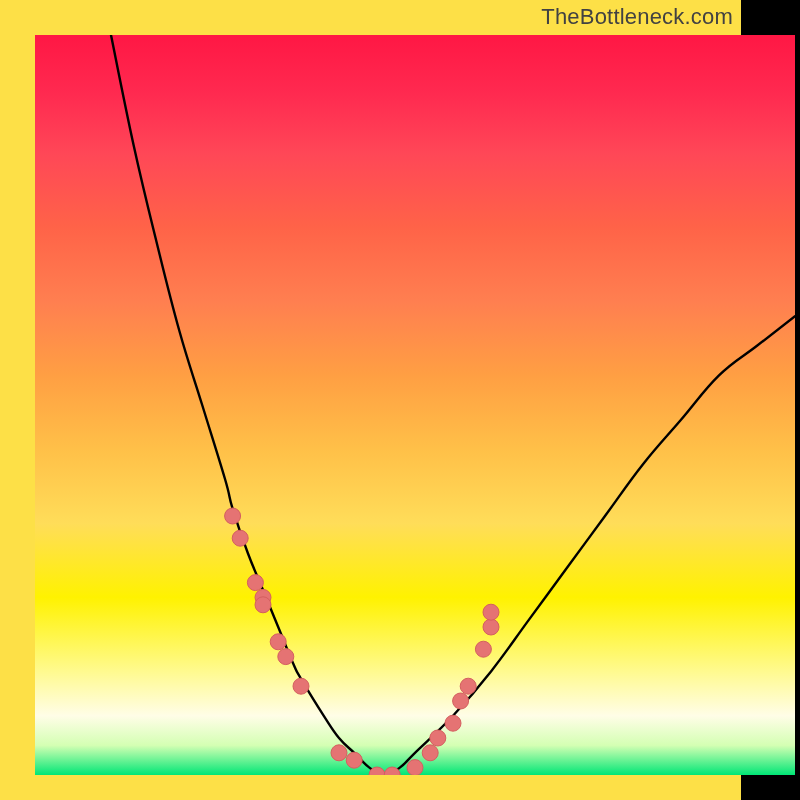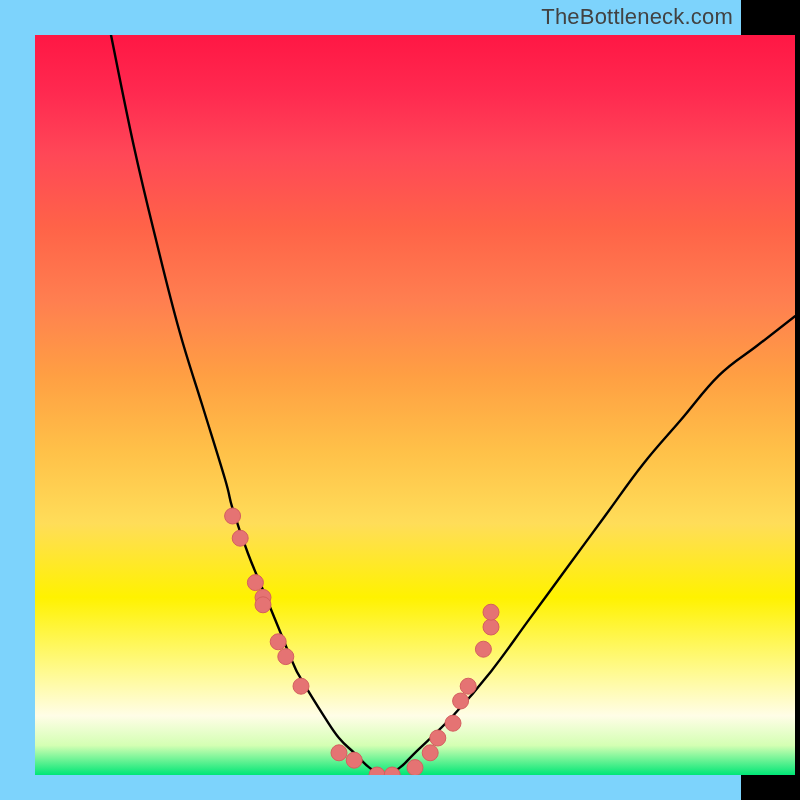--- a/index.html
+++ b/index.html
@@ -8,21 +8,21 @@
     width: 800px;
     height: 800px;
     overflow: hidden;
     background: #000000;
     font-family: Arial, Helvetica, sans-serif;
   }
   .stage {
     position: relative;
     width: 741px;
     height: 800px;
-    background: #7dd3fc;
+    background: #fde047;
   }
   .plot-area {
     position: absolute;
     left: 35px;
     top: 35px;
     width: 760px;
     height: 740px;
     background: linear-gradient(
       to bottom,
       #ff1744 0%,

